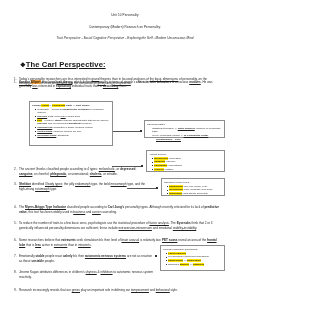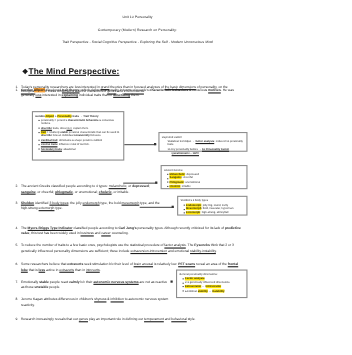--- a/index.html
+++ b/index.html
@@ -64,21 +64,21 @@
     <div class="line l2">Contemporary (Modern) Research on Personality:</div>
     <div class="line l3">Trait Perspective - Social Cognitive Perspective - Exploring the Self - Modern Unconscious Mind</div>
   </div>
 
   <div class="item" style="left:14px;top:76.5px;width:206px;">
     <span class="num">1.</span>
     <span class="body" style="padding-left:5px;">Today's personality researchers are less interested in <u>grand</u> theories than in focused analyses of <u>the basic dimensions</u> of personality, on the <u>biological</u> roots of these dimensions and the interaction of <u>genes</u> and <u>environments</u>.</span>
   </div>
 
   <div class="sect">
-    <span class="dia">❖</span><span class="txt">The Mind Perspective:</span>
+    <span class="dia">❖</span><span class="txt">The Carl Perspective:</span>
   </div>
 
   <div class="item" style="left:14px;top:79.5px;width:206px;">
     <span class="num">1.</span>
     <span class="body" style="padding-left:5px;"><b>Gordon </b><span class="hl-o"><b>Allport</b></span> developed <b><u>trait theory</u></b>, which defines personality in terms of people's <b>characteristic behaviors</b> &amp; conscious <b><u>motives</u></b>. He was generally <u>less</u> interested in <b><u>explaining</u></b> individual traits than in <b><u>describing</u></b> them.</span>
   </div>
 
   <div class="box" style="left:29px;top:101px;width:84px;height:45px;">
     <span class="bt"><b>Gordon </b><span class="hl"><b>Allport</b></span><b> + </b><span class="hl"><b>Personality</b></span><b> traits → Trait Theory</b></span>
     <ul>

